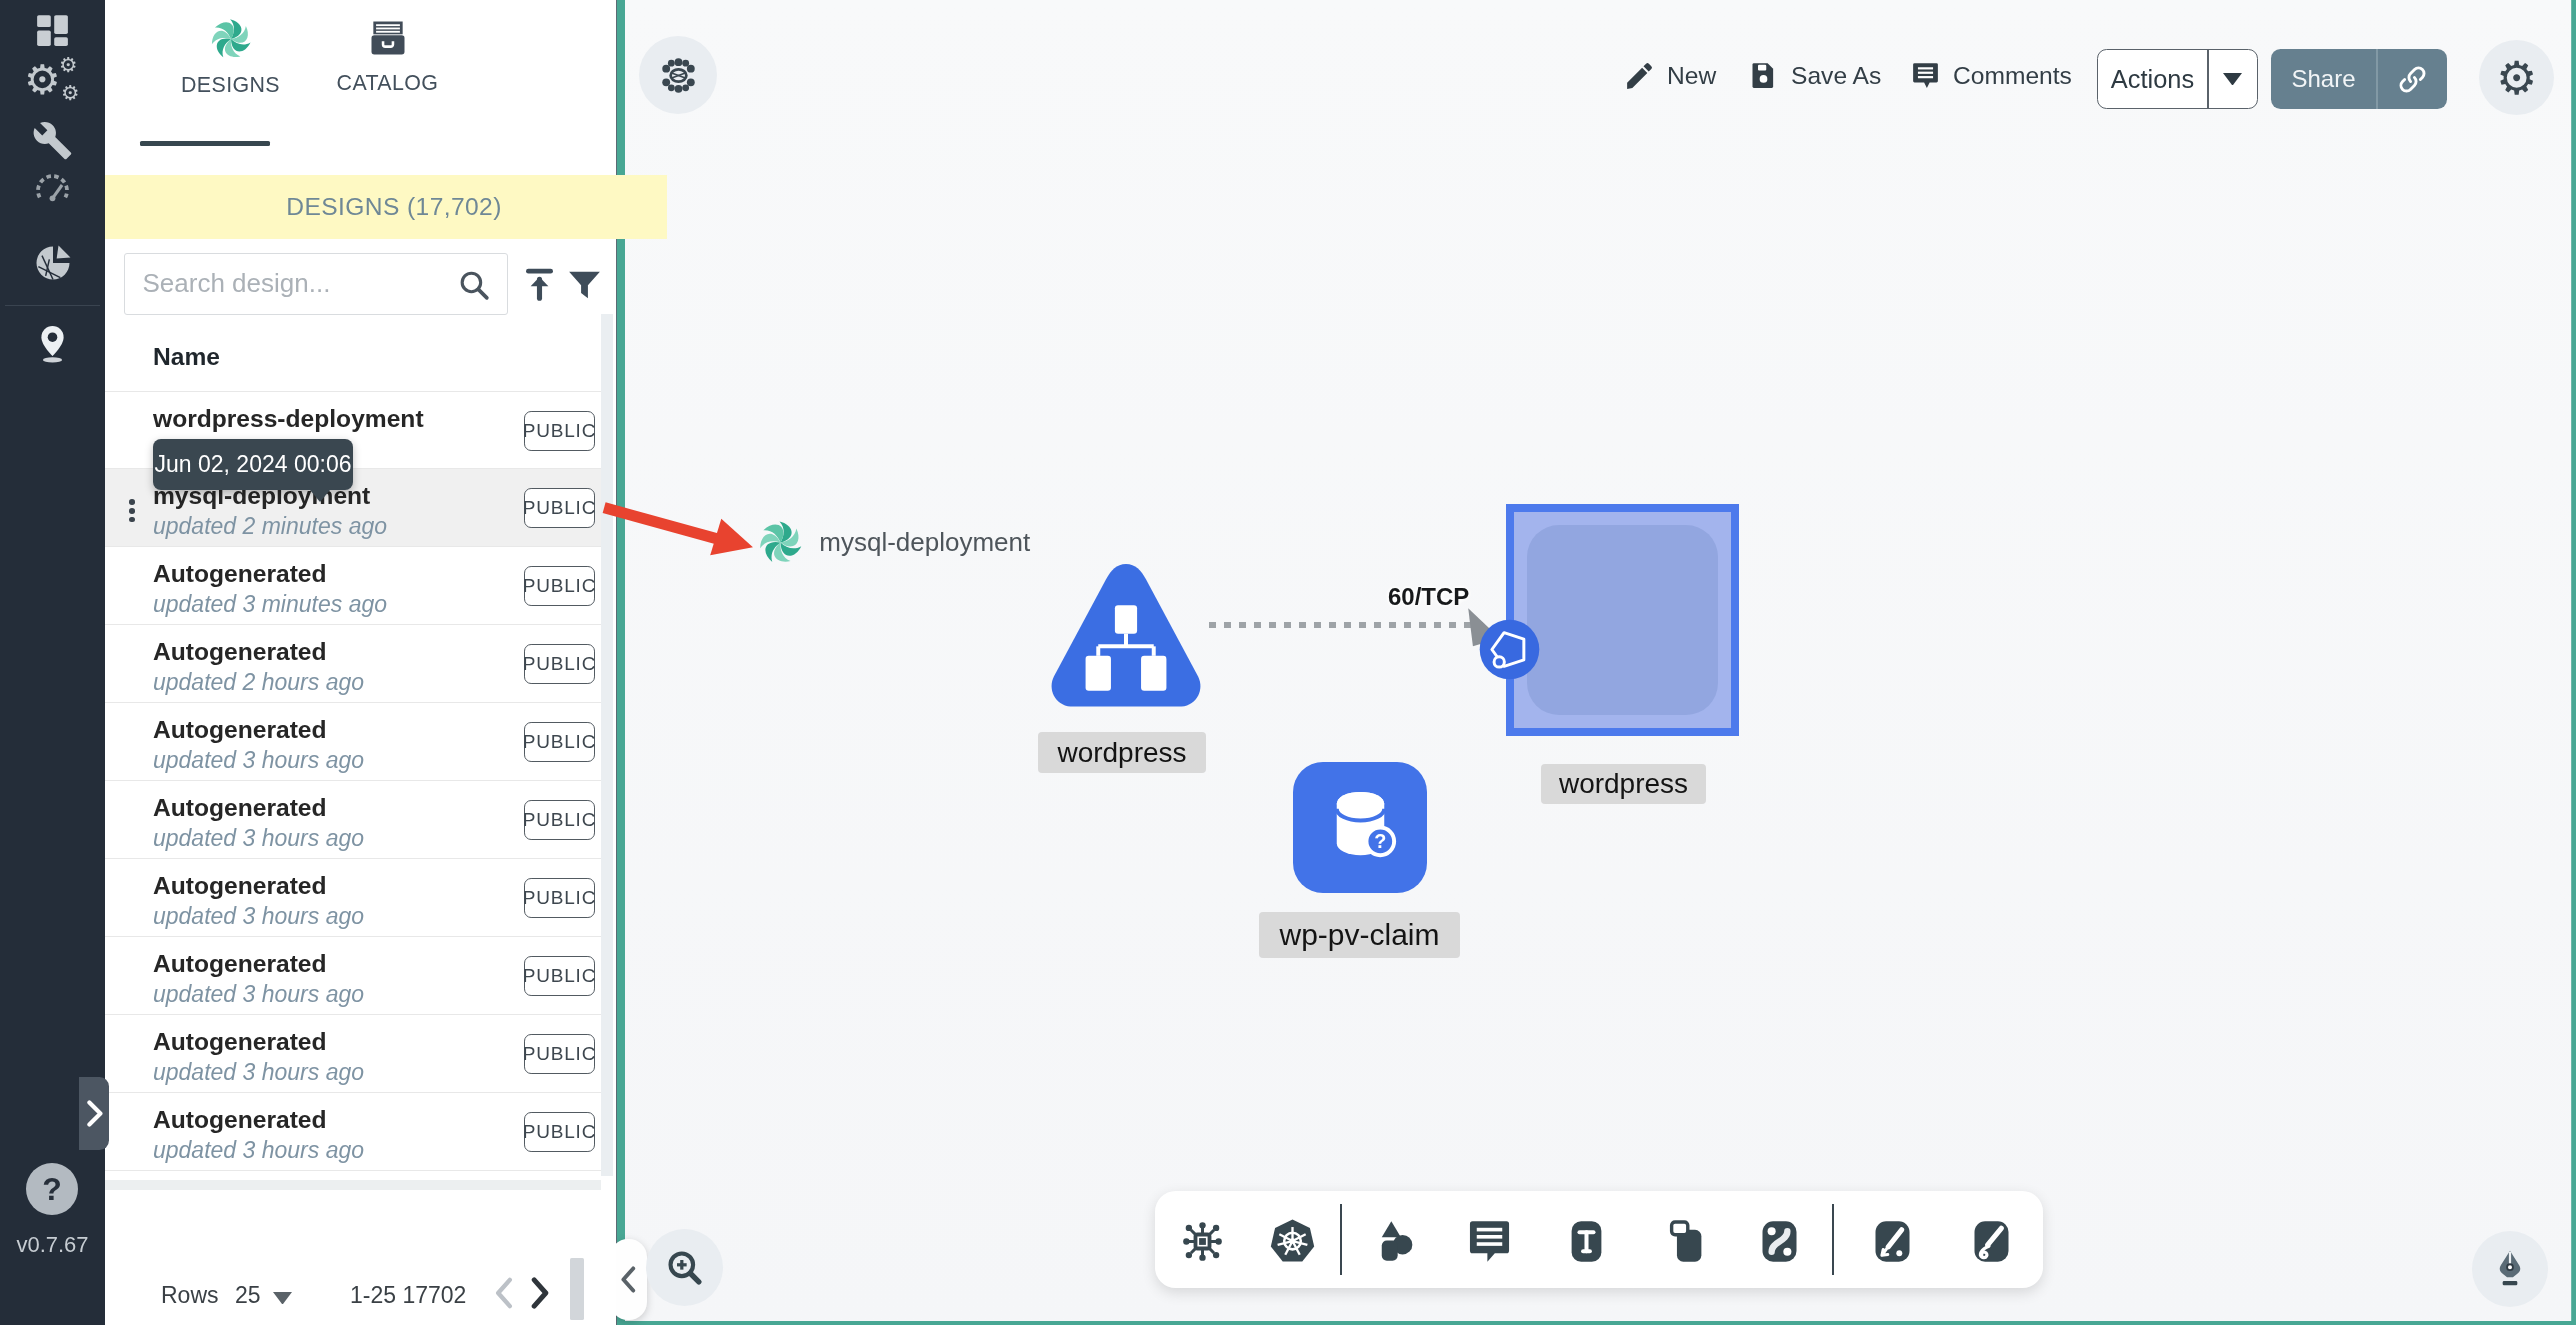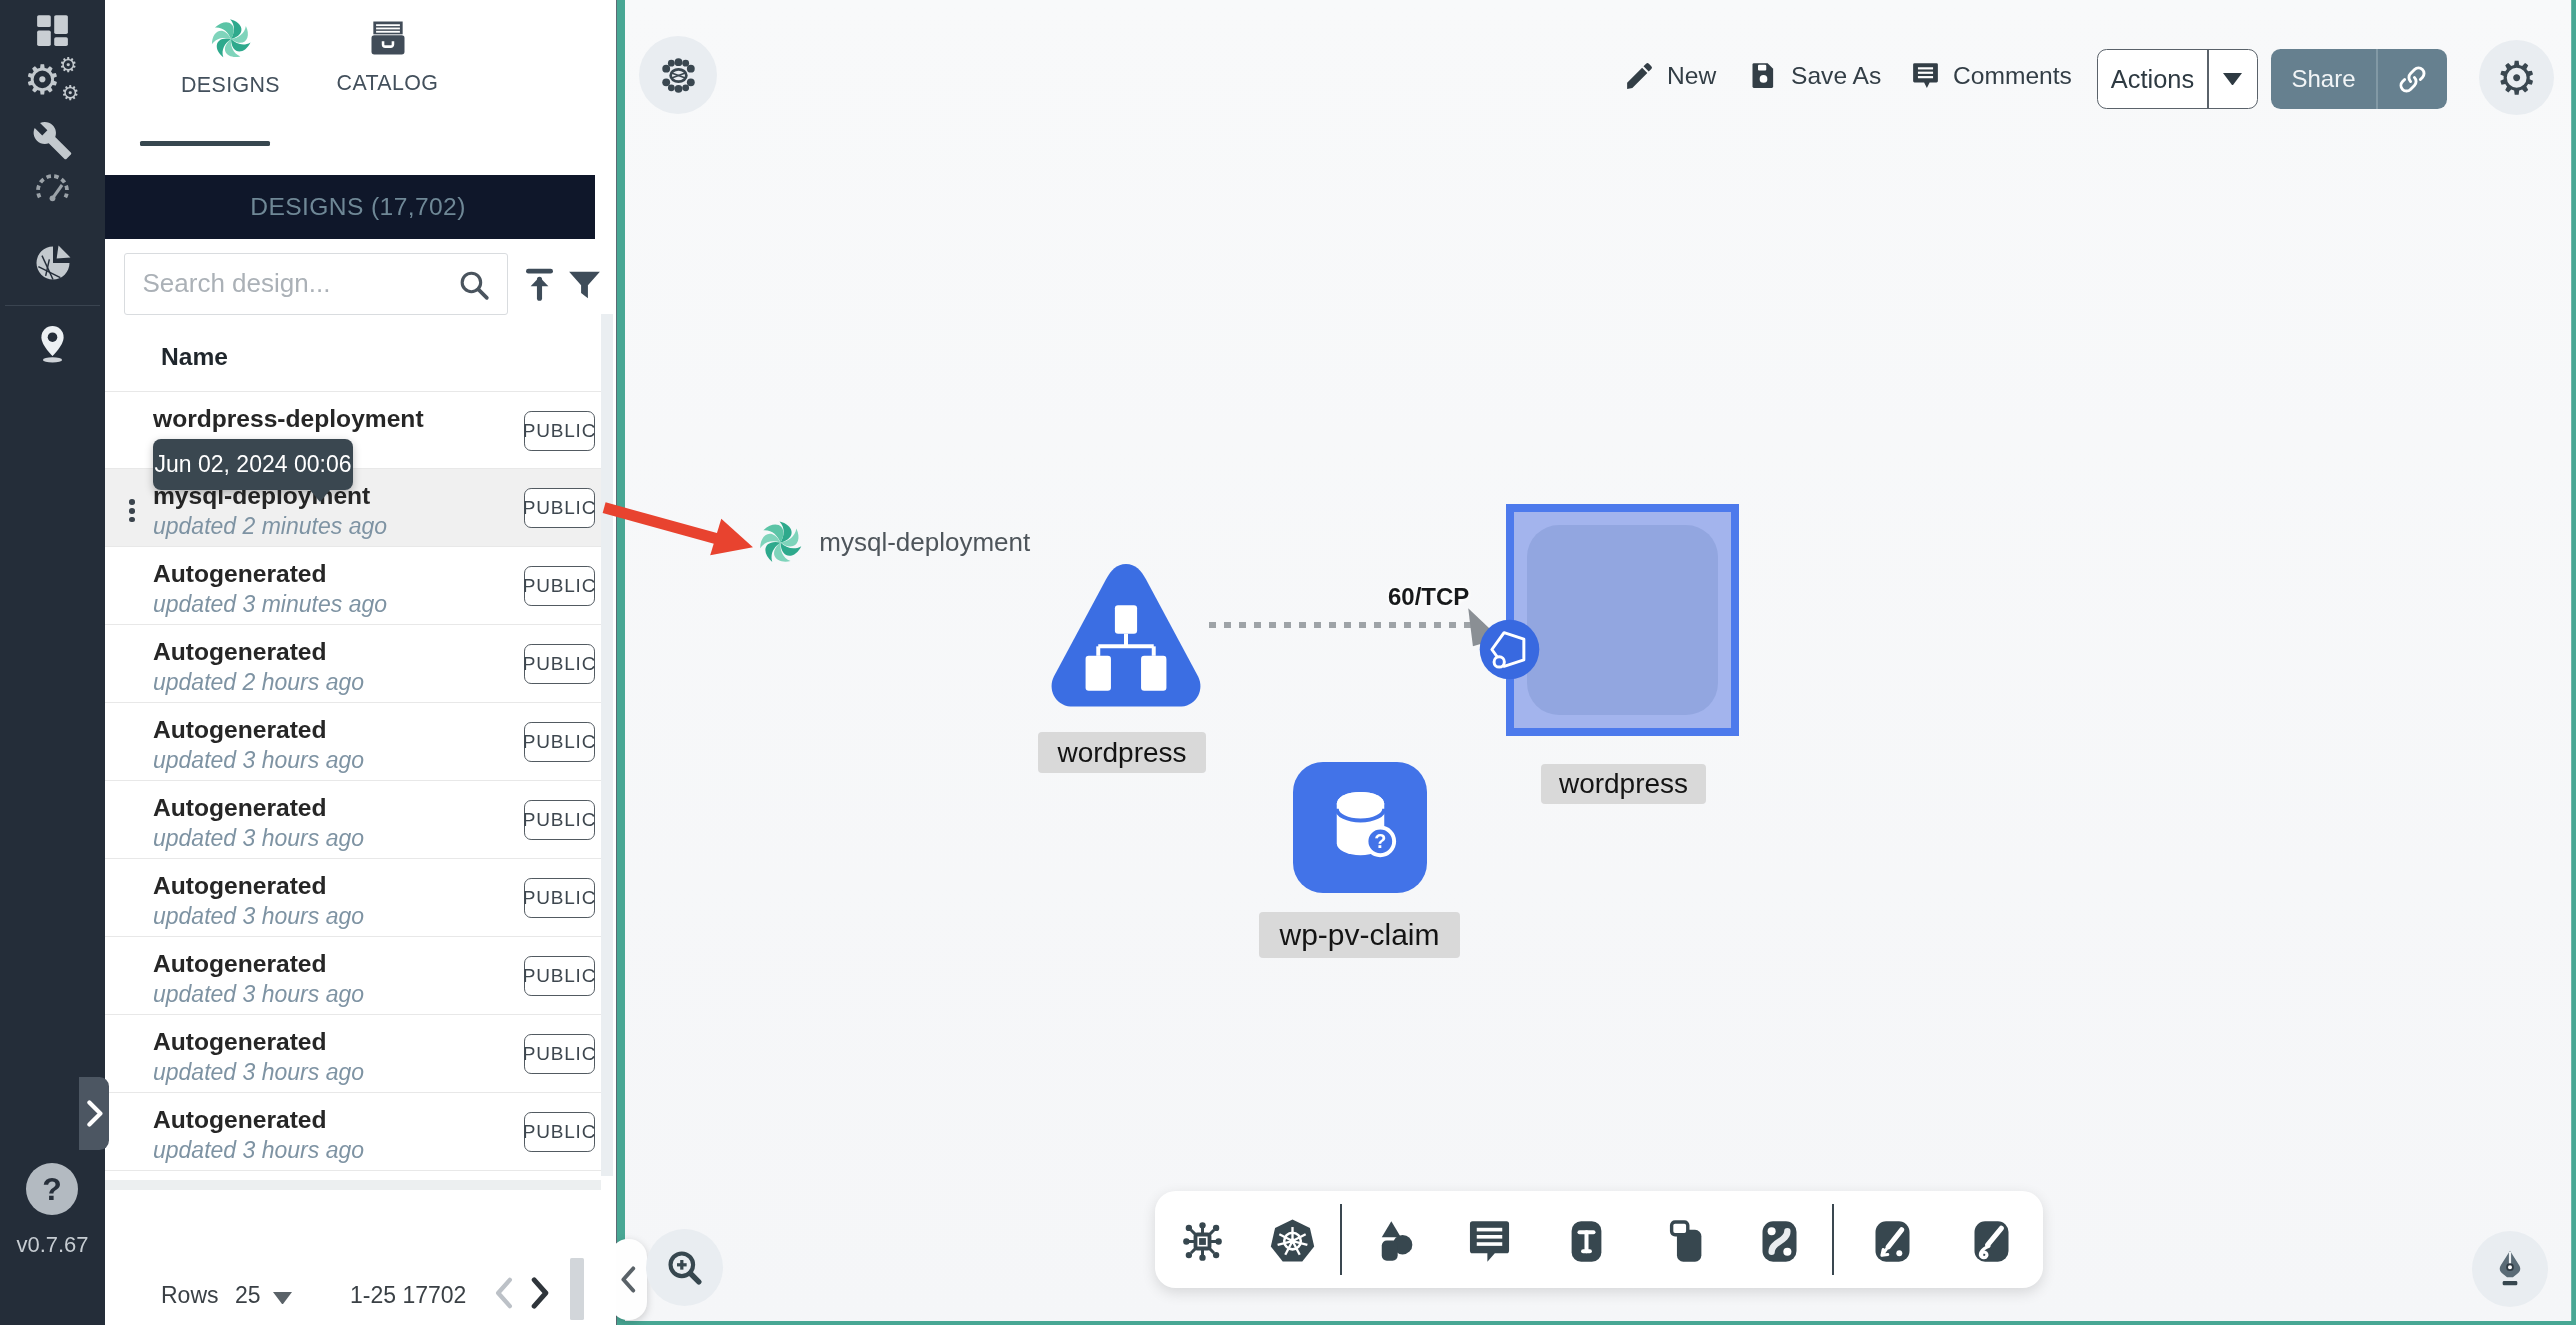--- a/index.html
+++ b/index.html
@@ -14,28 +14,28 @@
   .rail-expand { position:absolute; left:79px; top:1077px; width:30px; height:73px; background:#4C5662; border-radius:0 9.5px 9.5px 0; display:flex; align-items:center; justify-content:center; z-index:7; }
   .help-circle { position:absolute; left:26px; top:1163px; width:52px; height:52px; border-radius:50%; background:#B3BAC1; color:#272F3A; font-size:32px; font-weight:bold; display:flex; align-items:center; justify-content:center; }
   .version { position:absolute; left:0; top:1232px; width:105px; text-align:center; font-size:22px; color:#C6CCD2; }
 
   
   #panel { position:absolute; left:105px; top:0; width:511px; height:1325px; background:#FFFFFF; z-index:5; }
   .tabs { position:absolute; left:0; top:0; width:511px; height:163px; background:#FFFFFF; }
   .tab { position:absolute; top:16px; width:151px; height:135px; display:flex; flex-direction:column; align-items:center; }
   .tab .tab-label { margin-top:11px; font-size:21.4px; letter-spacing:0.4px; color:#43505C; }
   .tab-underline { position:absolute; left:35px; top:141px; width:130px; height:4.8px; background:#37474F; border-radius:1.6px; }
-  .panel-header { position:absolute; left:0; top:175px; width:490px; height:64px; background:#0f172a; display:flex; align-items:center; justify-content:center; font-size:24.6px; letter-spacing:0.4px; color:#6F8896;padding-left:16px; }
+  .panel-header { position:absolute; left:0; top:175px; width:562px; height:64px; background:#fef9c3; display:flex; align-items:center; justify-content:center; font-size:24.6px; letter-spacing:0.4px; color:#6F8896;padding-left:16px; }
   .search-row { position:absolute; left:0; top:253px; width:511px; height:64px; }
   .search-box { position:absolute; left:19px; top:0; width:384px; height:62px; border:1.6px solid #D9DCDF; border-radius:3px; background:#fff; }
   .search-box input { position:absolute; left:17.5px; top:0; width:302px; height:59px; border:none; outline:none; font-size:26px; color:#333; font-family:inherit; background:transparent; }
   .search-box input::placeholder { color:#ABB1B7; }
   .search-glyph { position:absolute; right:14.3px; top:12.7px; }
   .icon-btn { position:absolute; top:11px; }
-  .col-name { position:absolute; left:48px; top:343px; font-size:24.6px; font-weight:bold; color:#1F262C;margin-left:8px; }
+  .col-name { position:absolute; left:48px; top:343px; font-size:24.6px; font-weight:bold; color:#1F262C; }
   #rows { position:absolute; left:0; top:391px; width:496px; }
   .row { position:relative; width:496px; height:78px; border-bottom:0.8px solid #E8E8E8; background:#fff; }
   .row:first-child { border-top:0.8px solid #E8E8E8; }
   .row.hover { background:#F0F0F0; }
   .row-name { position:absolute; left:48px; top:12.7px; font-size:24.6px; color:#262626;font-weight:bold; }
   .row-updated { position:absolute; left:48px; top:44px; font-size:23px; font-style:italic; color:#7E93A3; }
   .row-badge { position:absolute; left:419px; top:19px; width:71px; height:40px; border:1.6px solid #525A61; border-radius:7.1px; display:flex; align-items:center; justify-content:center; font-size:19px; letter-spacing:0.8px; color:#3E474F; background:#fff; }
   .row-dots { position:absolute; left:24px; top:27px; display:none; }
   .row.hover .row-dots { display:block; }
   .dots-i { display:block; width:5.6px; height:5.6px; border-radius:50%; background:#3B444D; margin:3.2px 0; }

